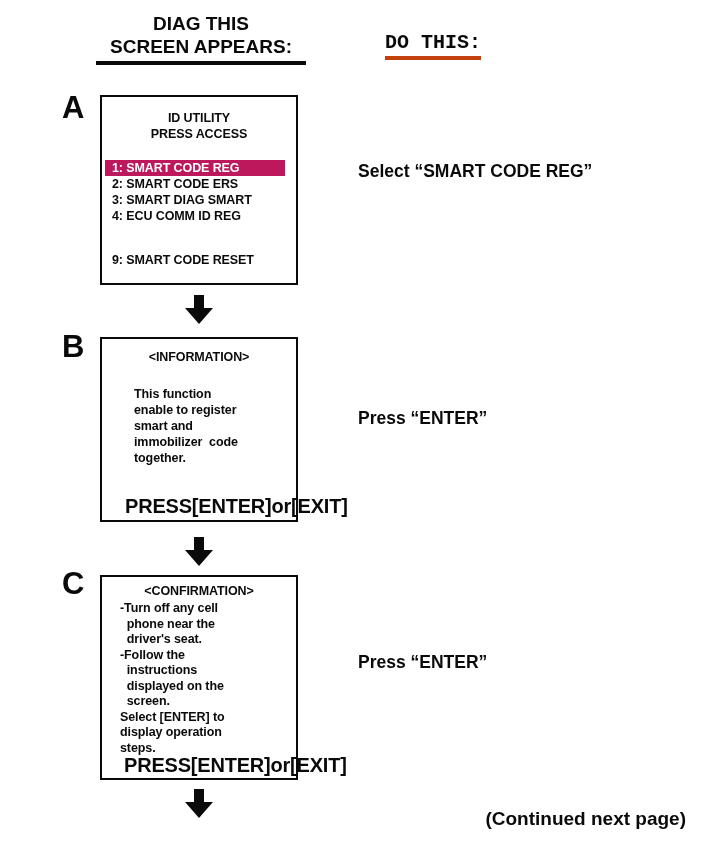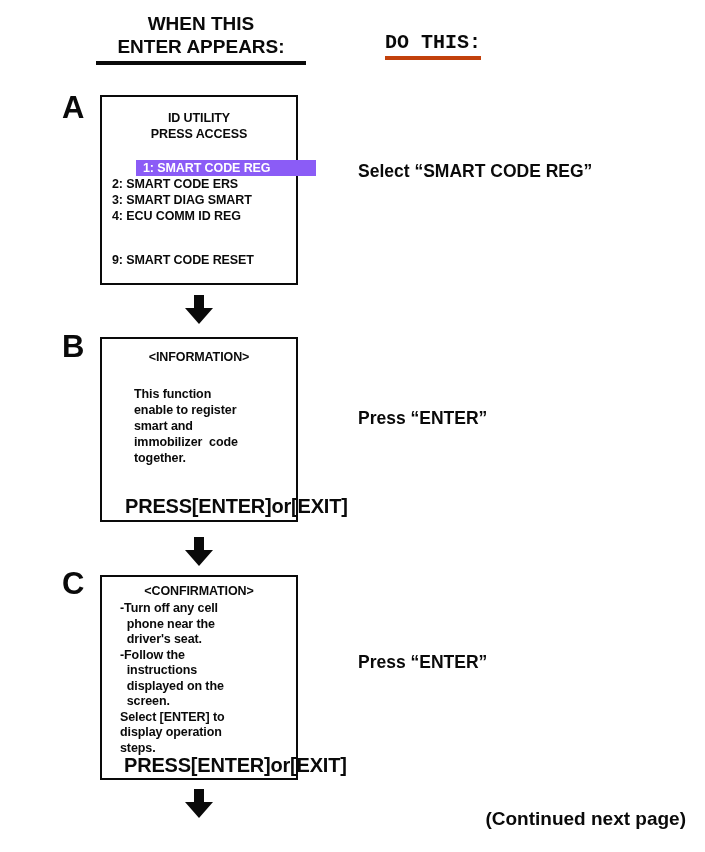--- a/index.html
+++ b/index.html
@@ -52,21 +52,21 @@
   .screen-b { top:337px; height:185px; }
   .screen-c { top:575px; height:205px; }
 
   .screen-title { text-align:center; }
   .screen-a .screen-title { padding-top:13px; }
   .screen-b .screen-title { padding-top:10px; }
   .screen-c .screen-title { padding-top:6px; }
 
   .menu { margin-top:18px; margin-left:3px; }
   .menu-item { padding-left:7px; white-space:nowrap; line-height:16px; }
-  .menu-item.hl { background:#8b5cf6; color:#ffffff; width:180px;margin-left:31px; }
+  .menu-item.hl { background:#be185d; color:#ffffff; width:180px; }
   .menu-item.gap { margin-top:28px; }
 
   .screen-body {
     white-space:pre-wrap;
     line-height:16px;
   }
   .screen-b .screen-body { margin:21px 6px 0 32px; }
   .screen-c .screen-body { margin:2px 4px 0 18px; line-height:15.5px; }
 
   .screen-footer {
@@ -97,22 +97,22 @@
     text-align:right;
     font-size:19px;
   }
 </style>
 </head>
 <body>
 
 <div class="page">
 
   <div class="hdr-left">
-    <div>WHEN THIS</div>
-    <div>ENTER APPEARS:</div>
+    <div>DIAG THIS</div>
+    <div>SCREEN APPEARS:</div>
   </div>
   <div class="hdr-right">DO THIS:</div>
 
   <div class="step-label lbl-a">A</div>
   <div class="screen screen-a">
     <div class="screen-title">
       <div>ID UTILITY</div>
       <div>PRESS ACCESS</div>
     </div>
     <div class="menu">

